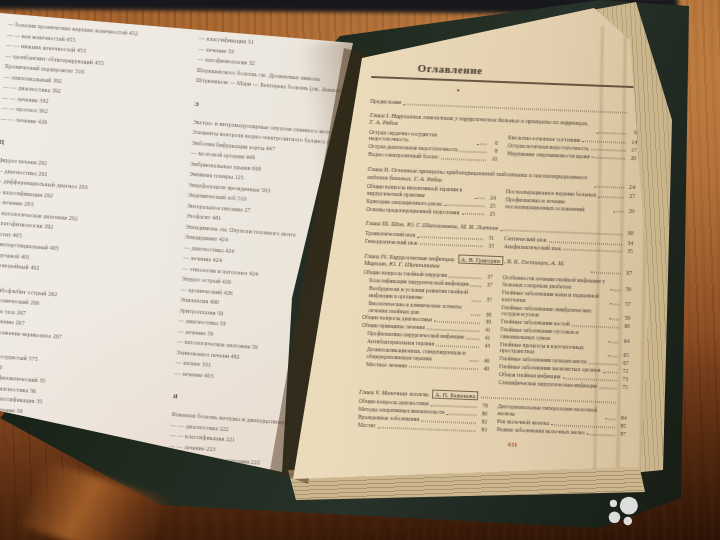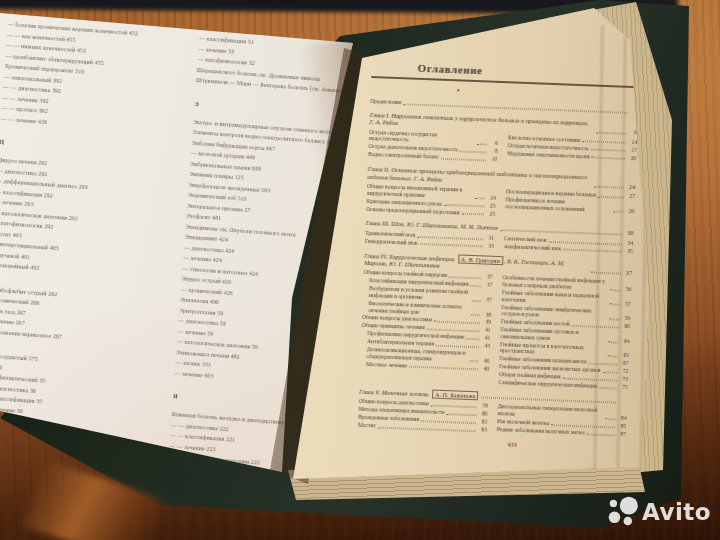--- a/index.html
+++ b/index.html
@@ -484,15 +484,14 @@
     <div class="crease"></div>
   </div>
 
   <div class="watermark">
     <svg class="wm-logo" width="32" height="32" viewBox="0 0 30 30">
       <circle cx="6" cy="7" r="3.4" fill="#fff"></circle>
       <circle cx="20.5" cy="9" r="8.4" fill="#fff"></circle>
       <circle cx="7" cy="20" r="5.4" fill="#fff"></circle>
       <circle cx="19.5" cy="23.5" r="4" fill="#fff"></circle>
     </svg>
-    <span class="wm-text">Avito</span>
   </div>
 </div>
 
 </body></html>

